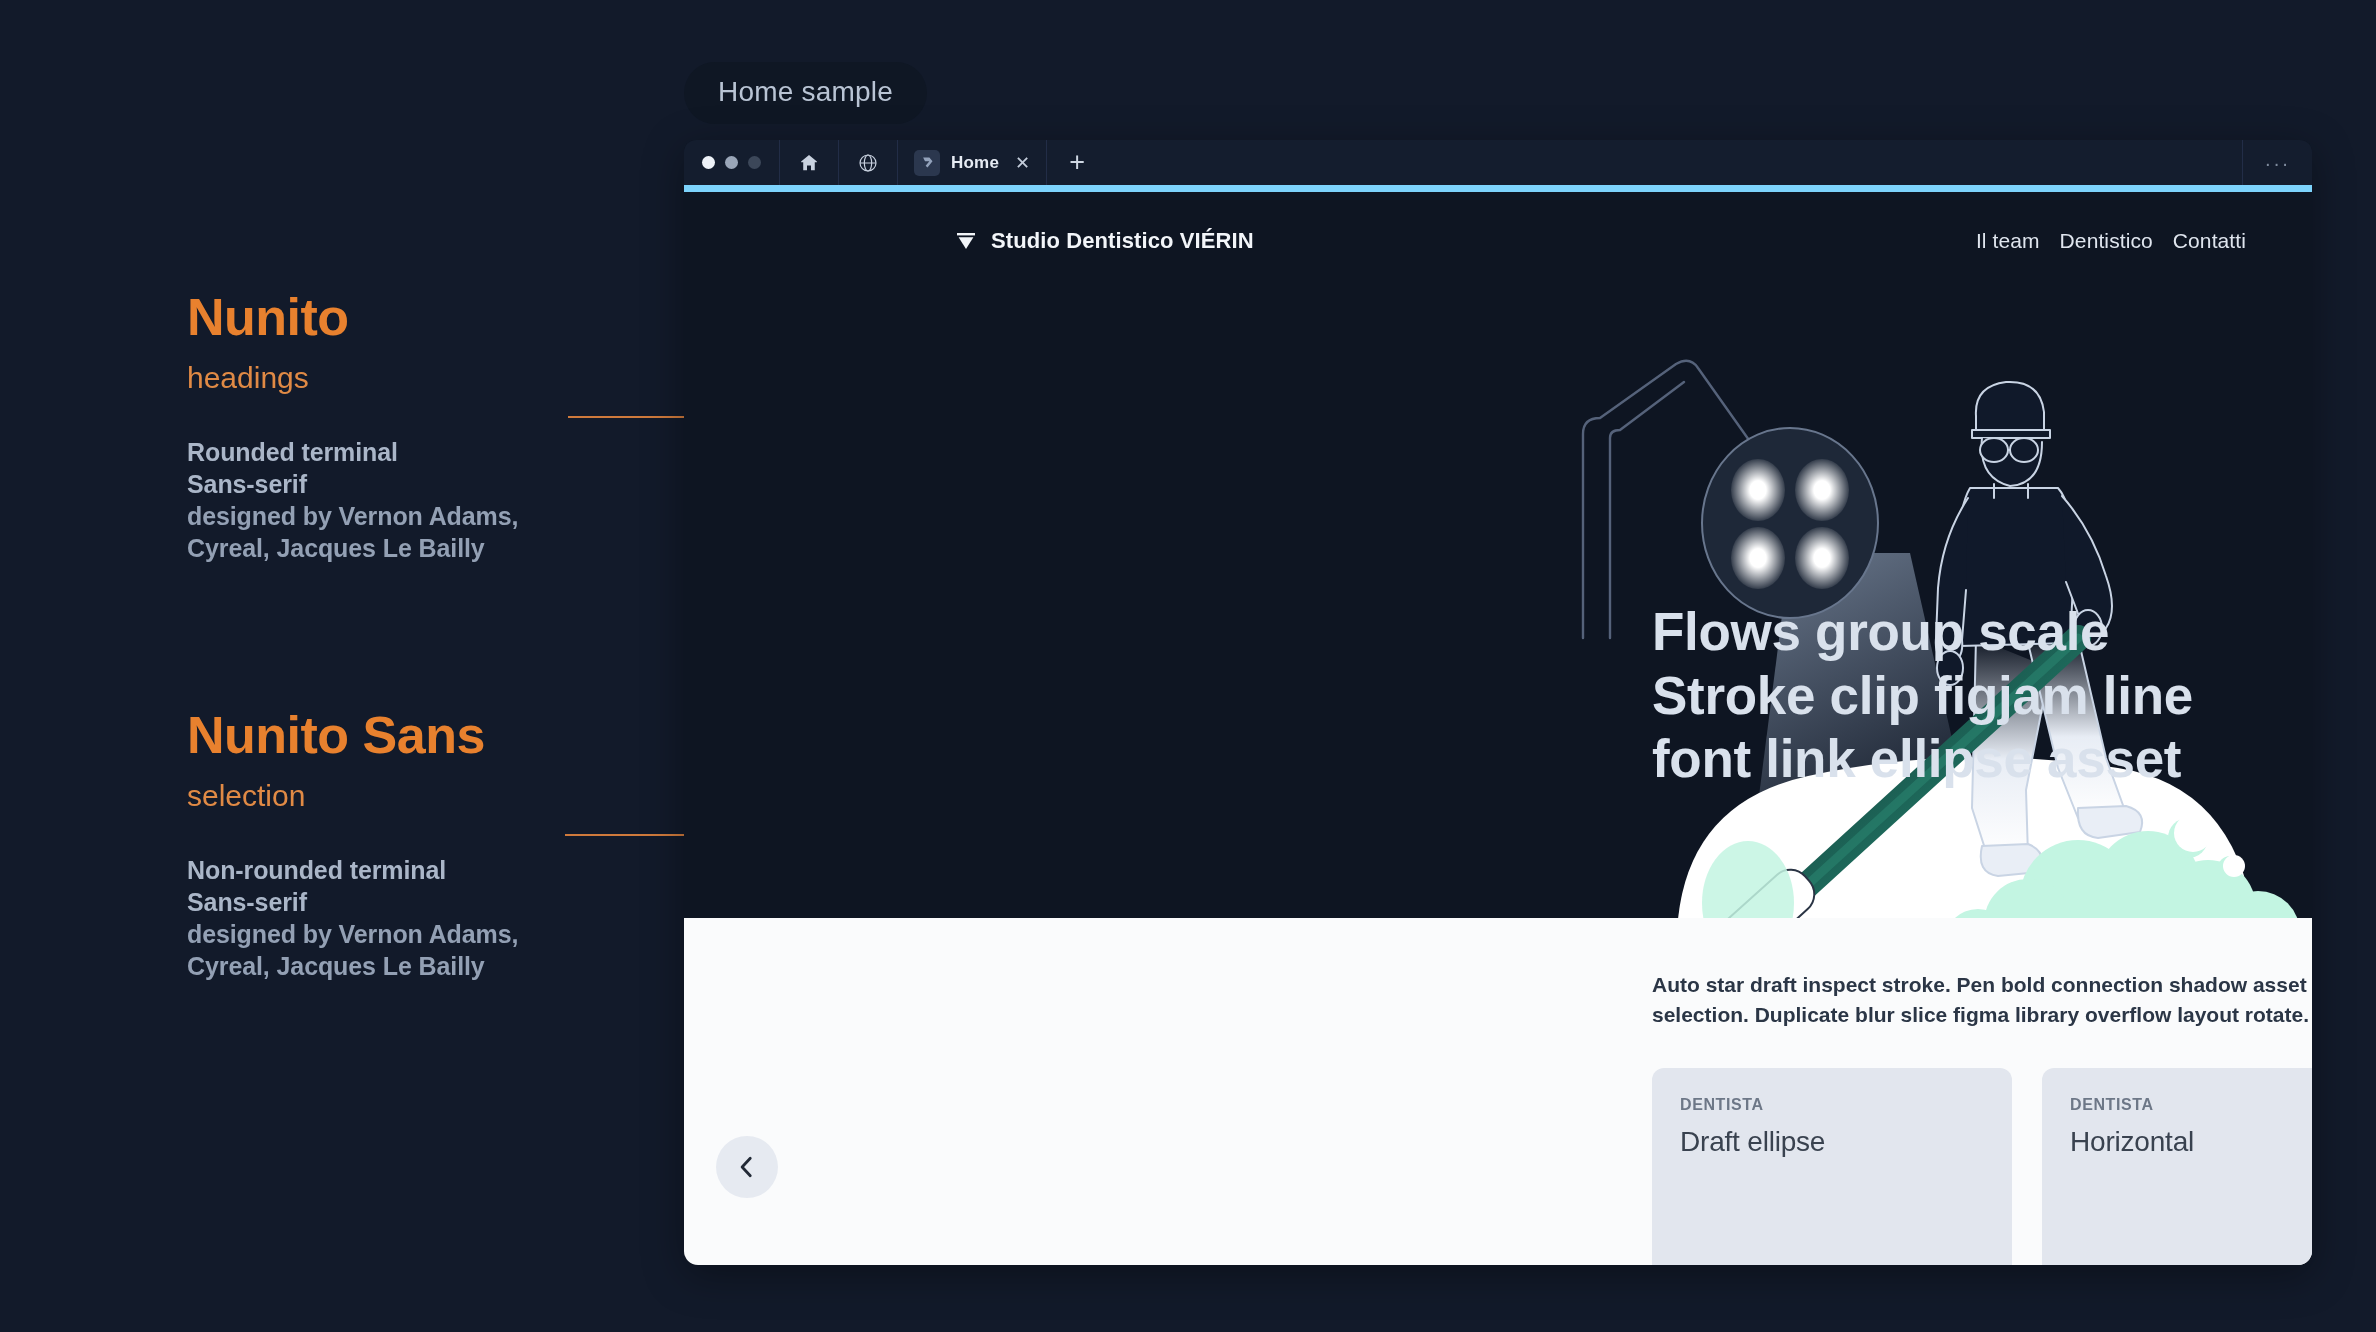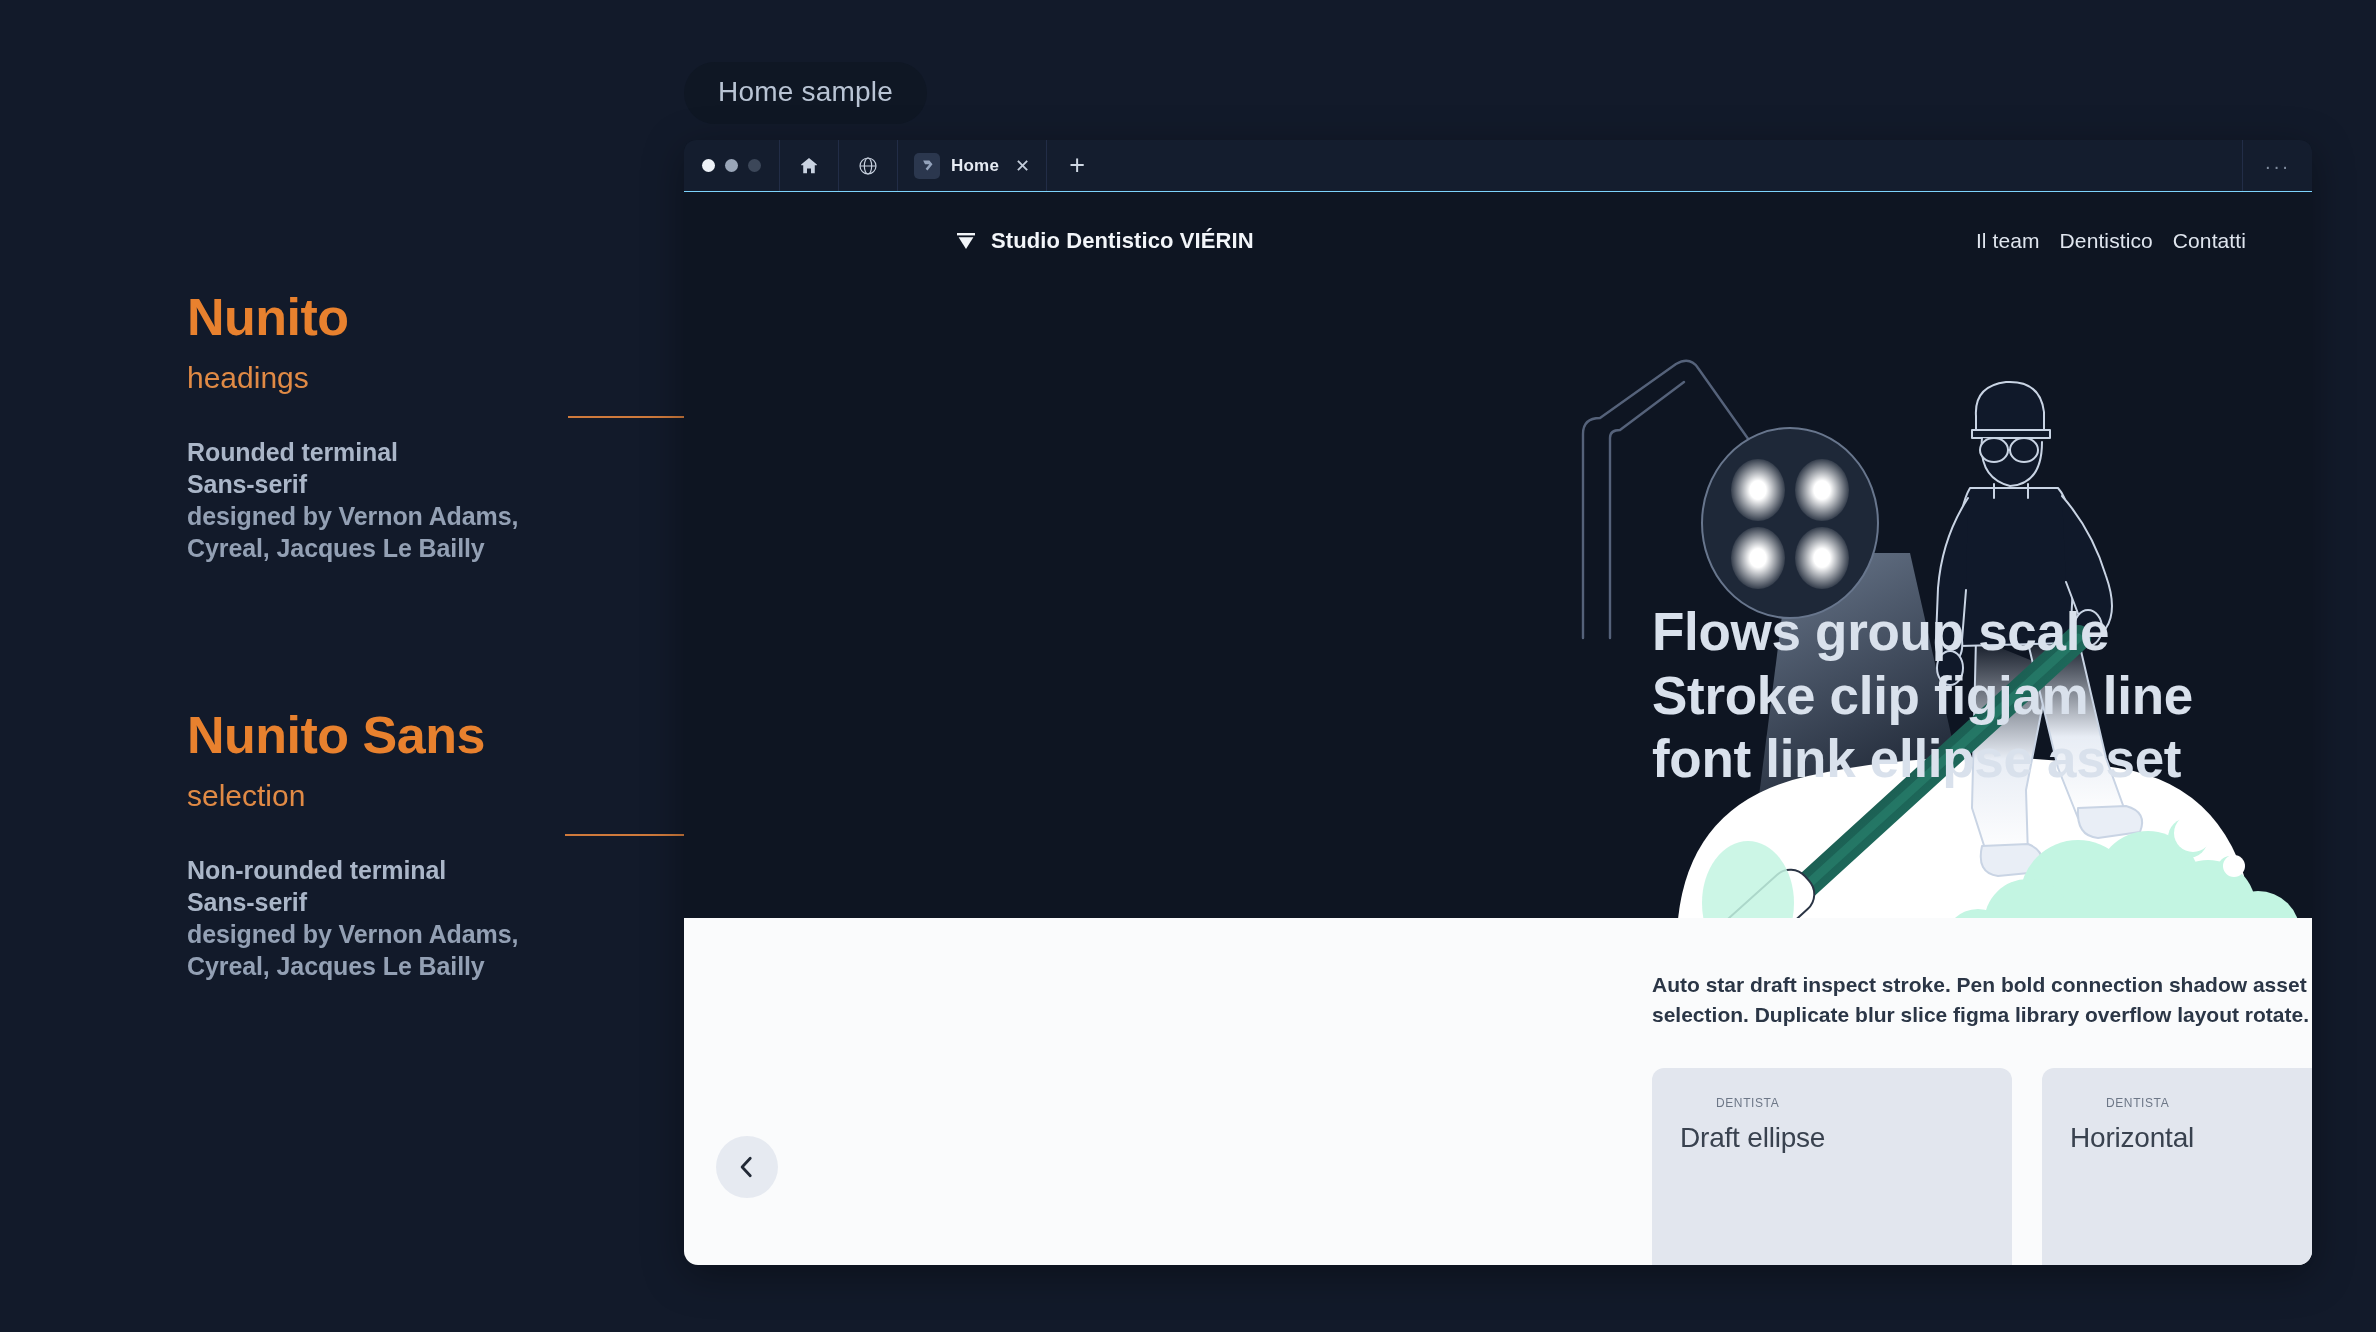--- a/index.html
+++ b/index.html
@@ -51,21 +51,21 @@
   
   .browser {
     position: absolute; left: 684px; top: 140px;
     width: 1628px; height: 1125px;
     border-radius: 12px 12px 14px 14px; overflow: hidden;
     background: #0e1522;
     box-shadow: 0 10px 40px rgba(0,0,0,0.35);
   }
   .chrome {
     height: 52px; background: #141d2e;
-    border-bottom: 1px solid #7dd3fc;
+    border-bottom: 7px solid #7dd3fc;
     display: flex; align-items: stretch;
   }
   .chrome-cell {
     display: flex; align-items: center; padding: 0 18px;
     border-right: 1px solid #222d47;
   }
   .dot { width: 13px; height: 13px; border-radius: 50%; margin-right: 10px; }
   .dot.d1 { background: #eef2f8; }
   .dot.d2 { background: #9aa6b8; }
   .dot.d3 { background: #3c4759; margin-right: 0; }
@@ -115,21 +115,21 @@
   }
   .cards {
     position: absolute; left: 968px; top: 150px; right: 0; bottom: 0;
     display: flex; gap: 30px;
   }
   .card {
     width: 360px; flex: 0 0 360px; background: #e2e6ee;
     border-radius: 12px 12px 0 0; padding: 28px 28px 0;
   }
   .card-role {
-    font-size: 12px; font-weight: 400; color: #6d7787; letter-spacing: 0.6px; text-transform: uppercase; margin-left: 36px;
+    font-size: 16px; font-weight: 700; color: #6d7787; letter-spacing: 0.6px; text-transform: uppercase;
   }
   .card-name { font-size: 28px; font-weight: 400; color: #39424f; margin-top: 12px; letter-spacing: -0.2px; }
   .prev-btn {
     position: absolute; left: 716px; top: 1136px; z-index: 6;
     width: 62px; height: 62px; border-radius: 50%; background: #e6eaf1;
     display: flex; align-items: center; justify-content: center;
   }
 </style>
 </head>
 <body>

